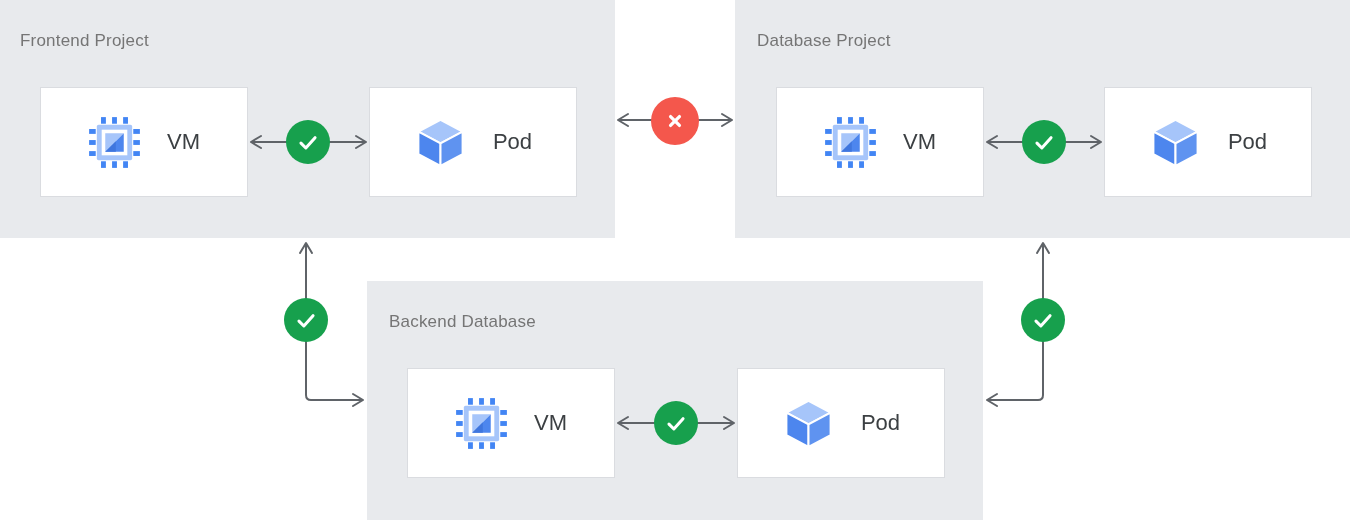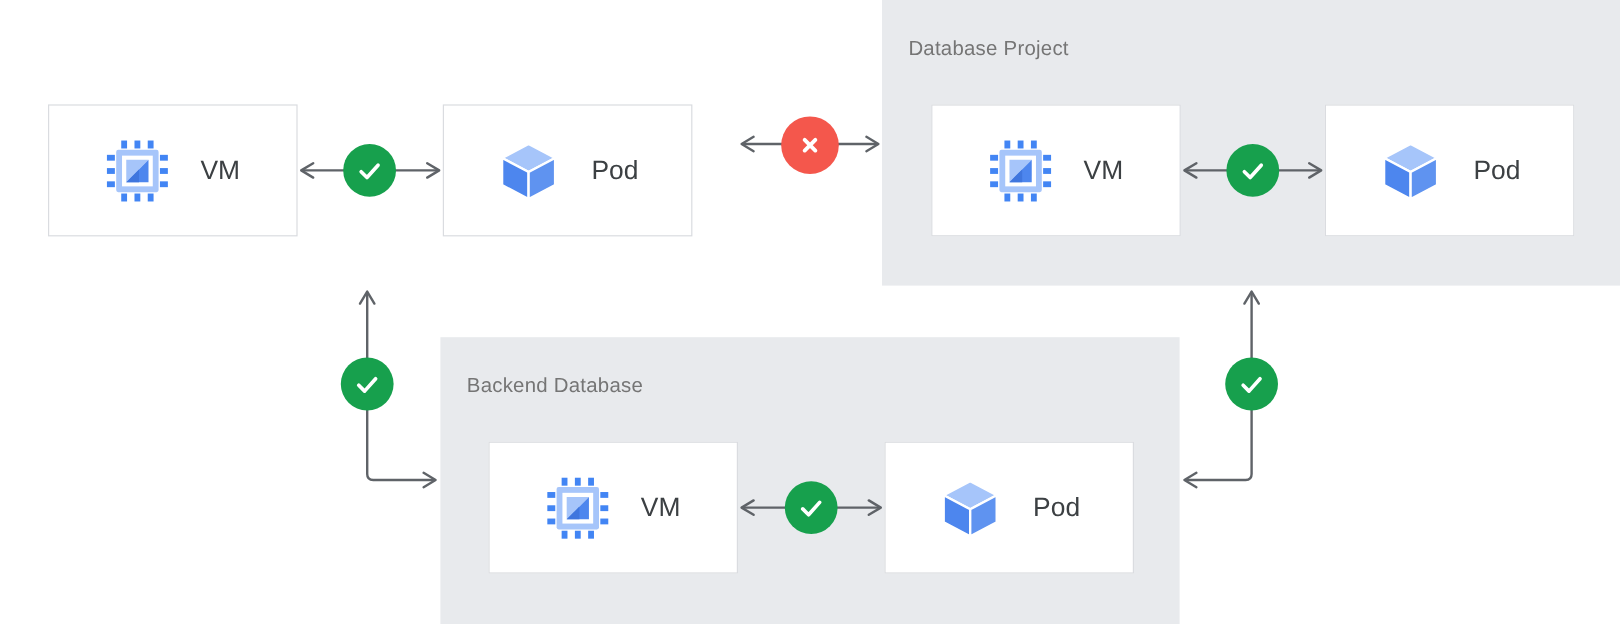--- a/index.html
+++ b/index.html
@@ -67,20 +67,23 @@
     width: 48px; height: 48px;
     background: var(--blocked-color, #f4574c);
   }
   .badge svg { display: block; }
 </style>
 </head>
 <body>
 
 <div class="canvas">
 
+  <div class="project-panel" style="left:0; top:0; width:615px; height:238px;">
+    <div class="project-title" style="left:20px; top:31px;">Frontend Project</div>
+  </div>
 
   <div class="project-panel" style="left:735px; top:0; width:615px; height:238px;">
     <div class="project-title" style="left:22px; top:31px;">Database Project</div>
   </div>
 
   <div class="project-panel" style="left:367px; top:281px; width:616px; height:239px;">
     <div class="project-title" style="left:22px; top:31px;">Backend Database</div>
   </div>
 
   <svg class="connector-layer" width="1350" height="520" viewBox="0 0 1350 520">

